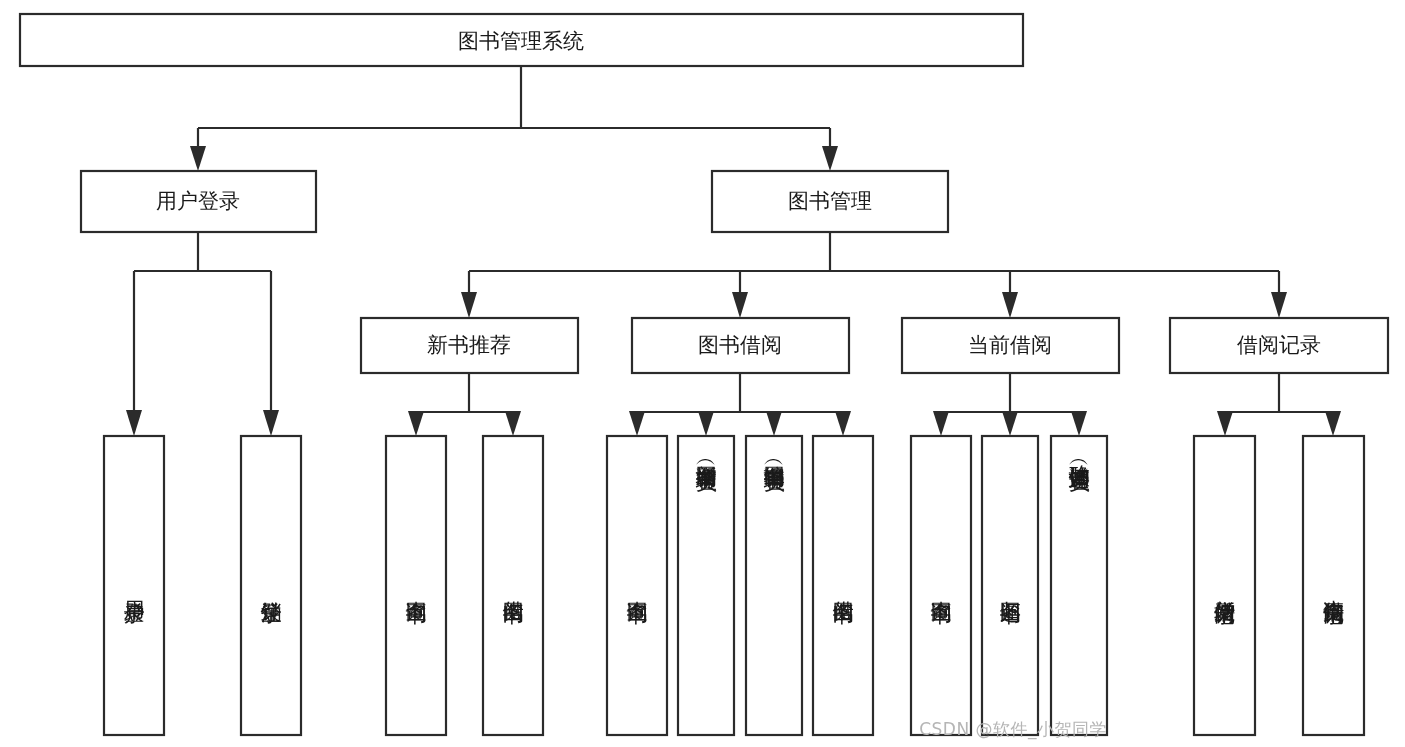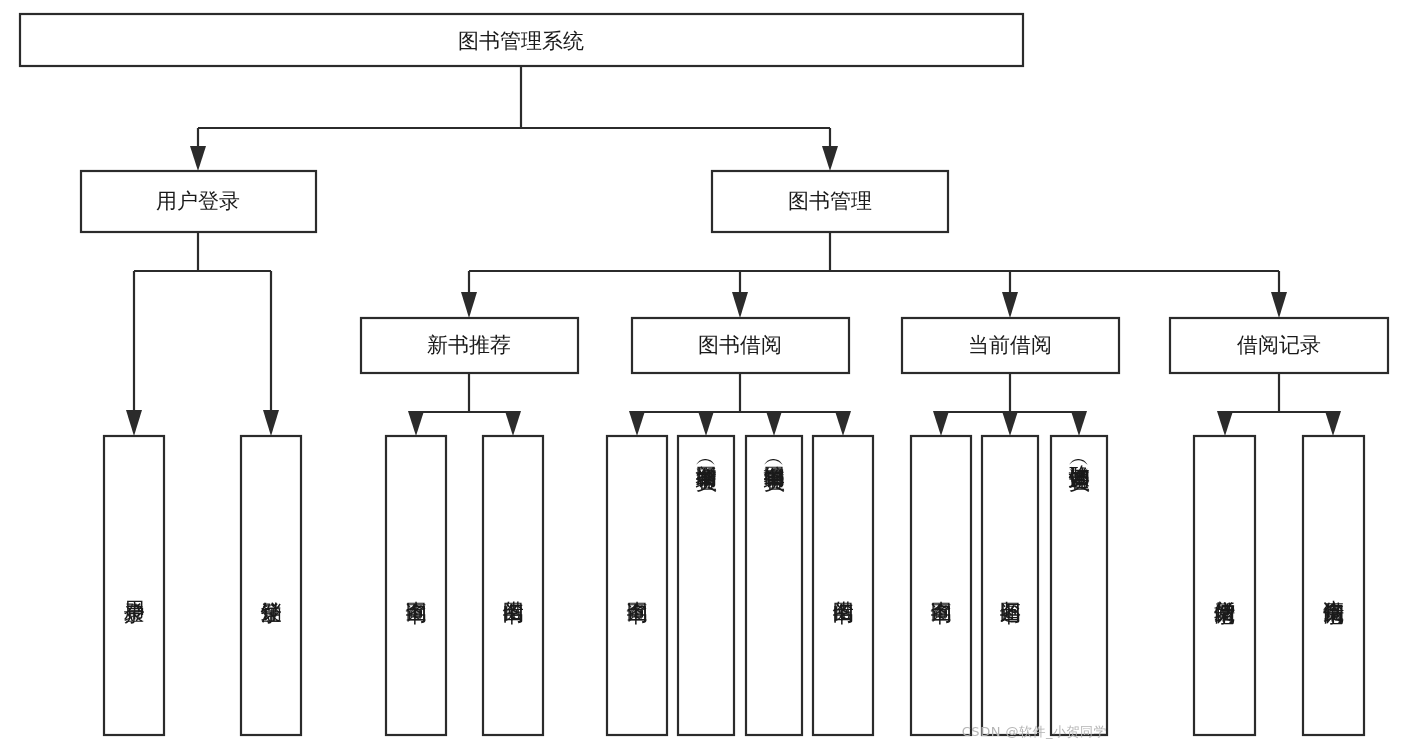--- a/index.html
+++ b/index.html
@@ -60,21 +60,21 @@
     align-items: center;
     justify-content: center;
     white-space: nowrap;
     pointer-events: none;
   }
   .watermark {
     position: absolute;
     right: 12px;
     bottom: 6px;
     font-family: "DejaVu Sans", "Liberation Sans", sans-serif;
-    font-size: 13px;
+    font-size: 17px;
     color: #b5b5b5;
     letter-spacing: 0.5px;
     white-space: nowrap;
   }
 </style>
 </head>
 <body>
 
 <div id="diagram-root">
 

